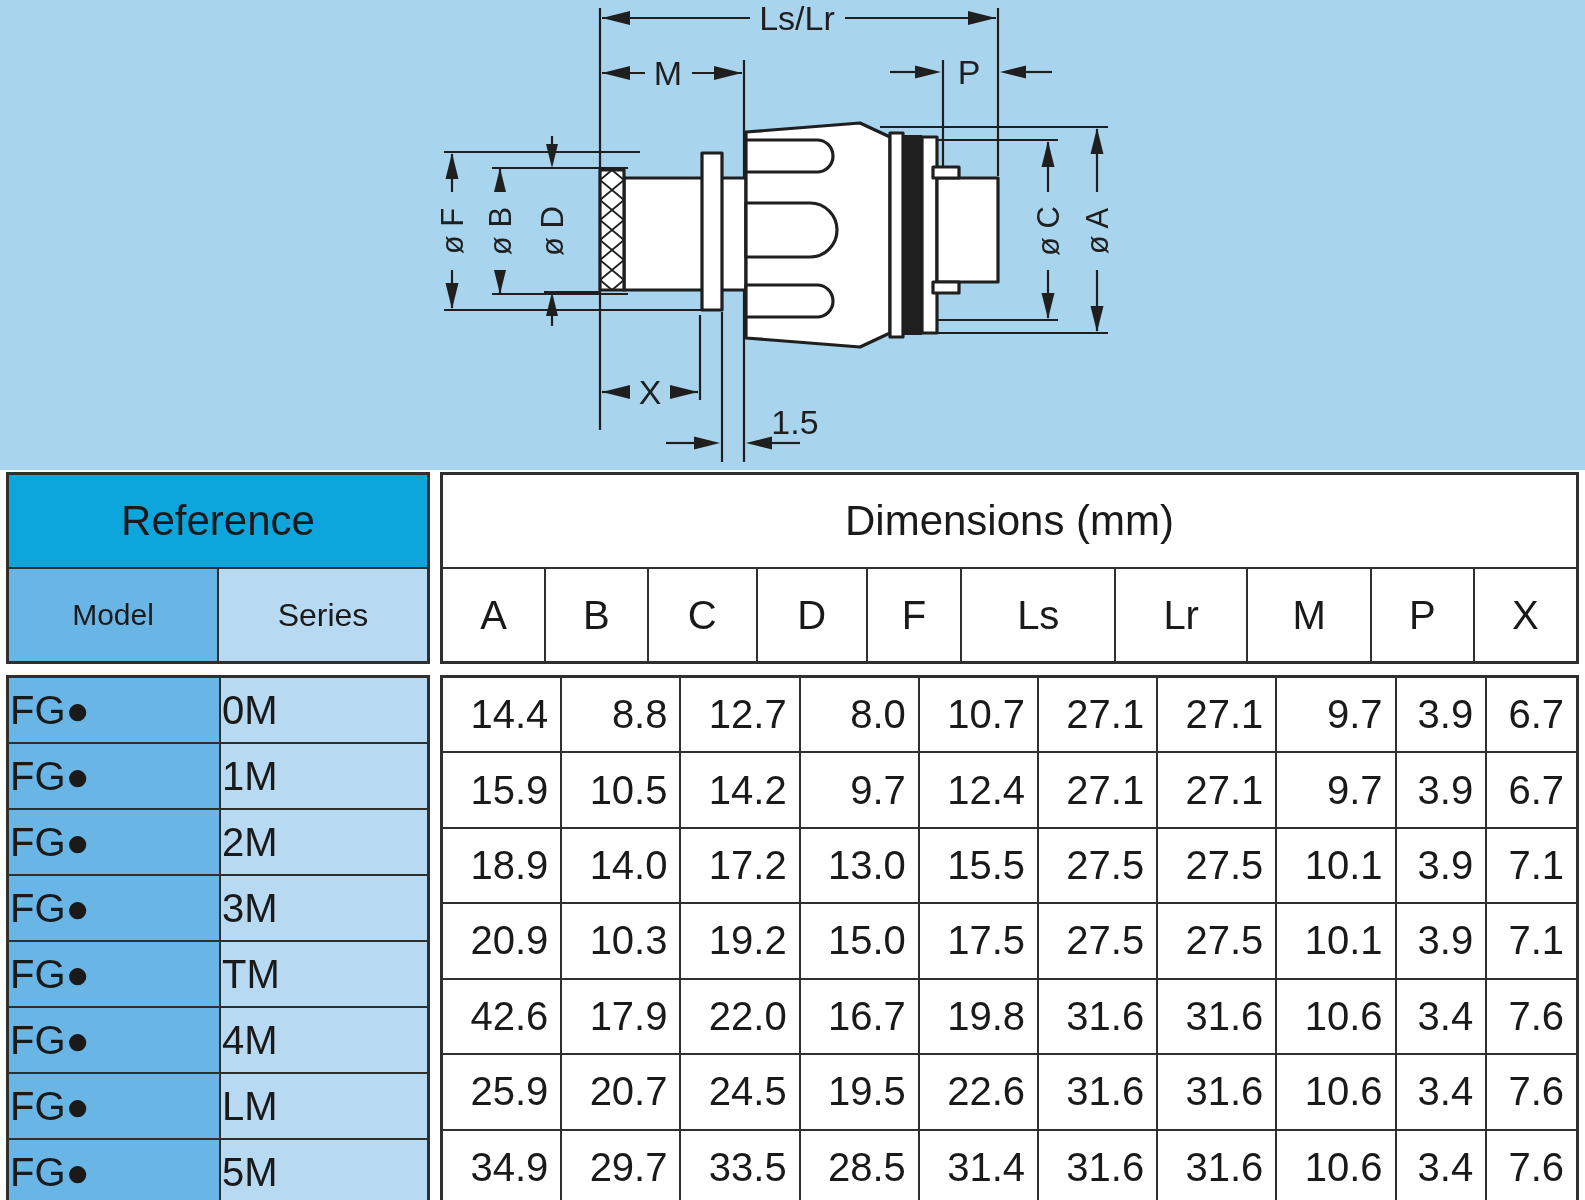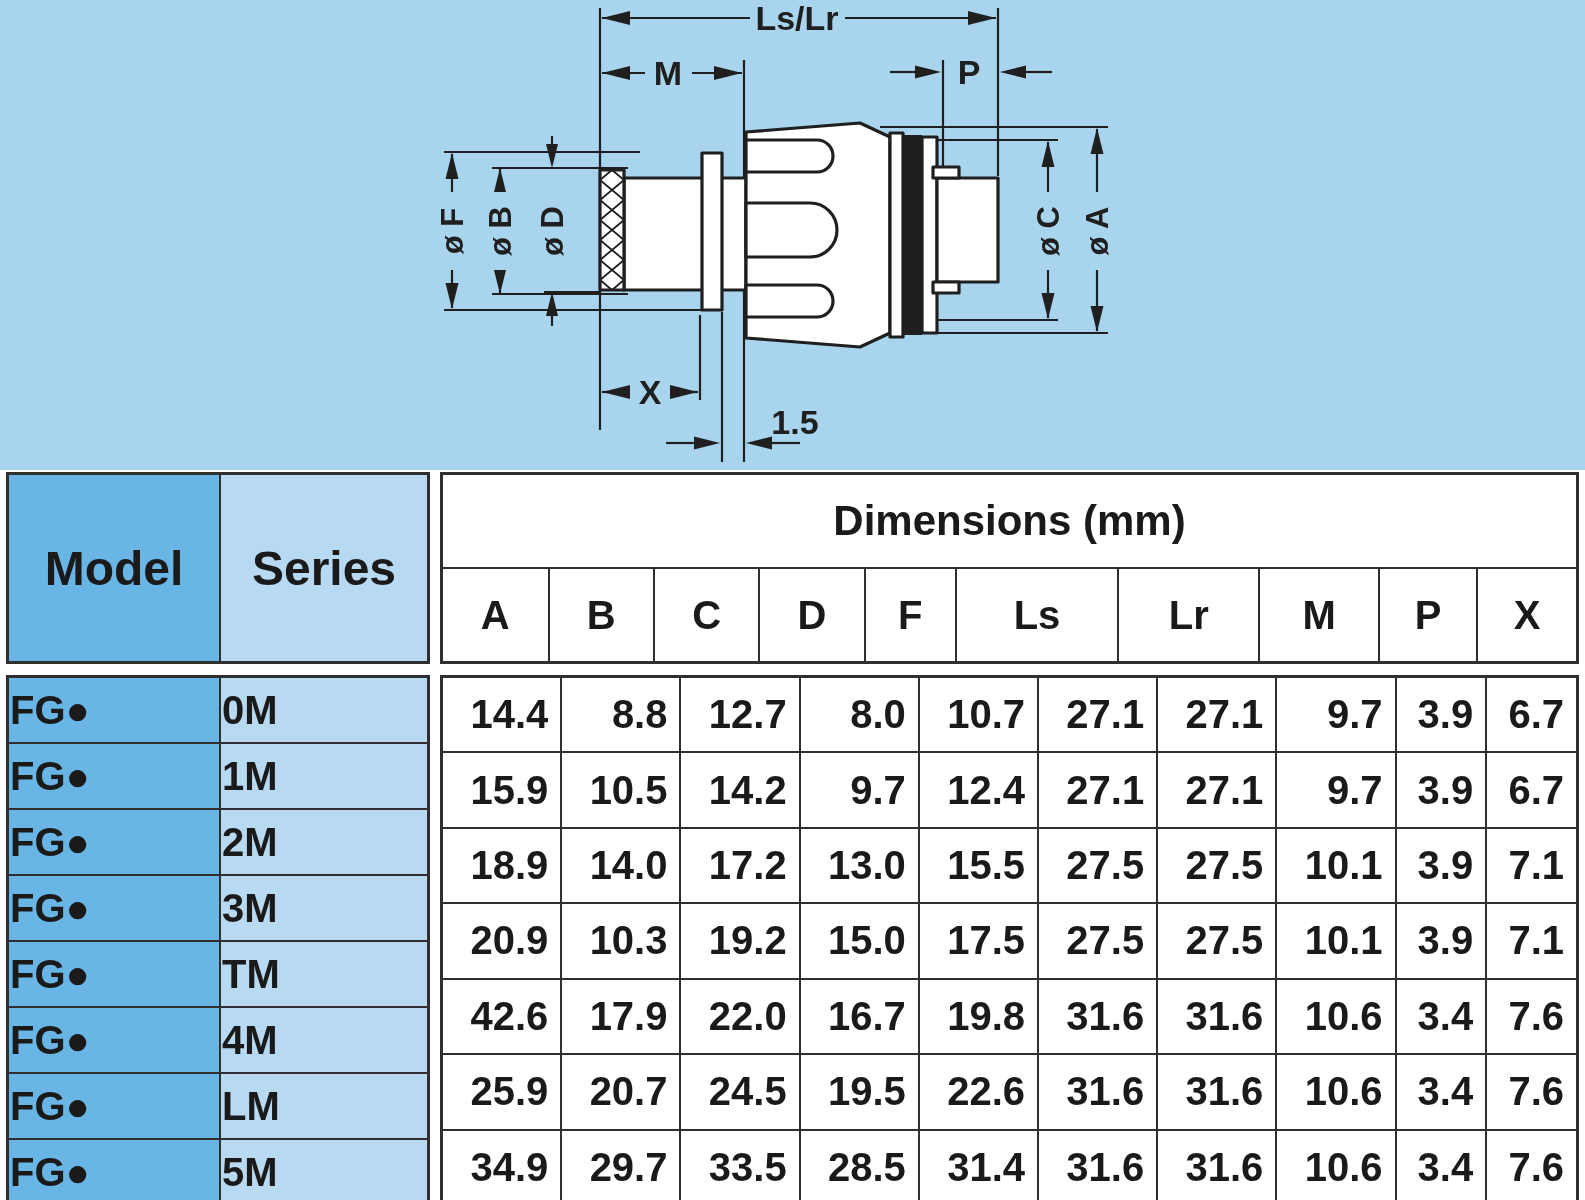--- a/index.html
+++ b/index.html
@@ -1,21 +1,20 @@
 <!DOCTYPE html>
 <html style="--page_bg: #A9D4EE; --table_bg: #FFFFFF; --reference_bg: #0CA6DC; --model_bg: #69B6E6; --series_bg: #B8D9F2; --border: #2F2F2F; --line: #1F1F1F; --text: #1A1A1A;"><head>
 <meta charset="utf-8">
 <style>
   html,body{margin:0;padding:0;}
   .page{
     width:1585px;height:1200px;position:relative;overflow:hidden;
     background:var(--table_bg,#ffffff);
     font-family:"Liberation Sans",sans-serif;
     color:var(--text,#1a1a1a);
-    font-weight:bold;
   }
   .draw-section{width:1585px;height:470px;background:var(--page_bg,#A9D4EE);}
   .draw-section svg{display:block;}
   
   .ln{stroke:var(--line,#1f1f1f);fill:none;stroke-width:2.2;}
   .part{stroke:var(--line,#1f1f1f);fill:#ffffff;stroke-width:3.2;stroke-linejoin:round;}
   .solid{fill:var(--line,#1f1f1f);stroke:none;}
   .arrow{fill:var(--line,#1f1f1f);stroke:none;}
   .knurl{stroke:var(--line,#1f1f1f);fill:none;stroke-width:1.8;}
   .lblbg{fill:var(--page_bg,#A9D4EE);stroke:none;}
@@ -27,22 +26,22 @@
   .hdr-row{margin-bottom:11px;}
   table{border-collapse:collapse;table-layout:fixed;}
   .t{border:3px solid var(--border,#2f2f2f);}
   .t td{border:2px solid var(--border,#2f2f2f);overflow:hidden;white-space:nowrap;}
   .left-t{flex:0 0 424px;width:424px;}
   .right-t{flex:1 1 auto;padding-left:16px;}
   .col-model{width:208px;}
   .hdr-left td,.hdr-right td{height:90px;text-align:center;vertical-align:middle;}
   .ref-cell{background:var(--reference_bg,#0CA6DC);font-size:42px;}
   .dims-cell{background:#ffffff;font-size:42px;}
-  .model-h{background:var(--model_bg,#69B6E6);font-size:48px;}
-  .series-h{background:var(--series_bg,#B8D9F2);font-size:48px;}
+  .model-h{background:var(--model_bg,#69B6E6);font-size:30px;}
+  .series-h{background:var(--series_bg,#B8D9F2);font-size:32px;}
   .colh{background:#ffffff;font-size:40px;}
   .data-left td,.data-right td{height:62px;vertical-align:middle;font-size:40px;}
   .mcell{background:var(--model_bg,#69B6E6);text-align:left;}
   .scell{background:var(--series_bg,#B8D9F2);text-align:left;}
   .vcell{background:#ffffff;text-align:right;padding-right:12px;}
 </style>
 </head>
 <body>
 
 <div class="page">
@@ -159,20 +158,23 @@
         <text class="diatext" x="1097" y="231" text-anchor="middle" dominant-baseline="central" transform="rotate(-90 1097 231)">ø A</text>
       </g>
     </svg>
   </div>
 
   <div class="table-section">
 
     <div class="hdr-row">
       <table class="t left-t hdr-left">
         <tbody>
+            <tr>
+          <td class="ref-cell" colspan="2">Reference</td>
+        </tr>
         <tr>
           <td class="model-h col-model">Model</td>
           <td class="series-h">Series</td>
         </tr>
       </tbody>
         </table>
       <table class="t right-t hdr-right">
         <tbody>
             <tr>
           <td class="dims-cell" colspan="10">Dimensions (mm)</td>

